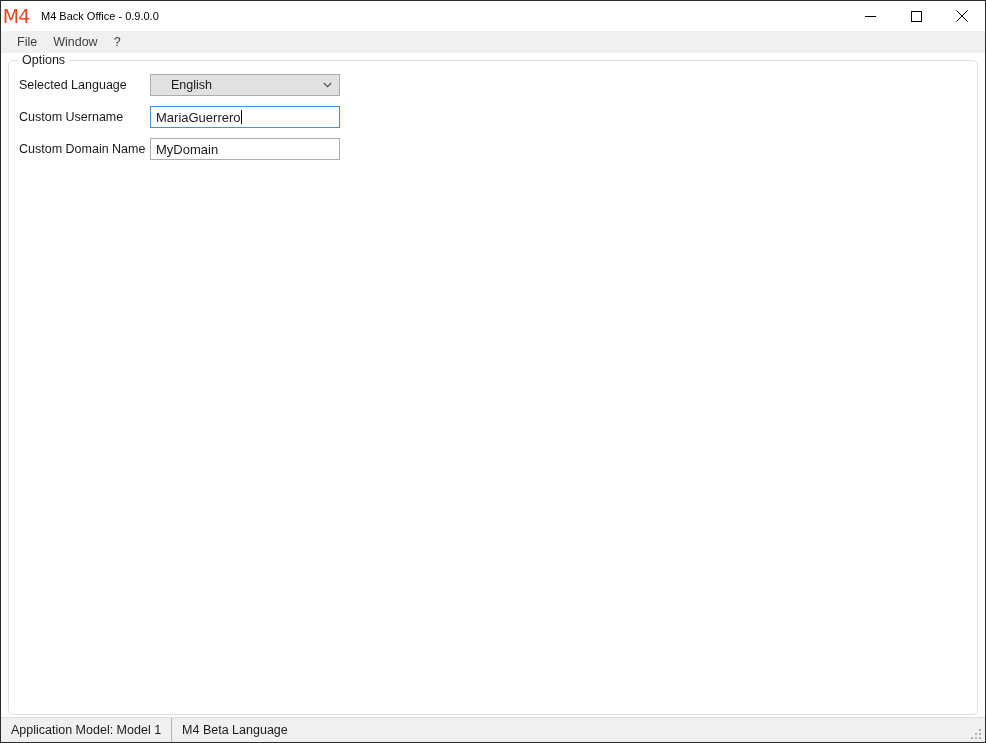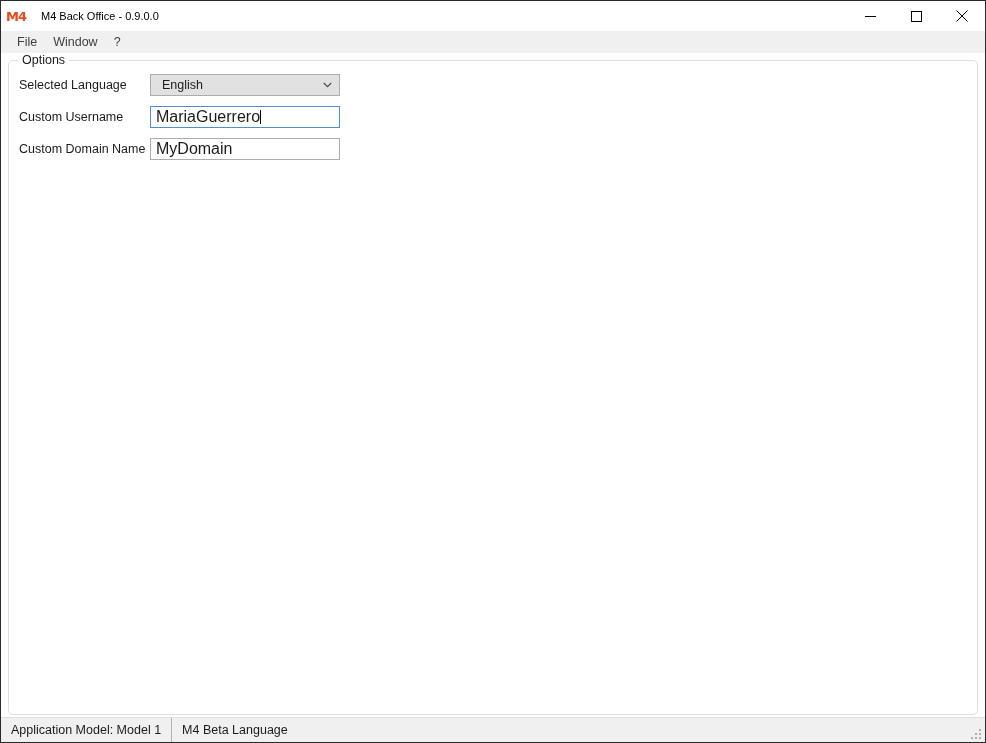--- a/index.html
+++ b/index.html
@@ -39,22 +39,22 @@
   .app-icon {
     width: 18px;
     height: 18px;
     margin-left: 6px;
     margin-right: 7px;
     flex: 0 0 18px;
     display: flex;
     align-items: center;
     justify-content: center;
     font-family: "DejaVu Sans", sans-serif;
-    font-weight: bold;
-    font-size: 13px;
+    font-weight: normal;
+    font-size: 19px;
     letter-spacing: -1px;
     color: #e8491f;
     line-height: 1;
   }
   .title-text {
     font-size: 11px;
     color: #000000;
     white-space: nowrap;
     margin-left: 9px;
   }
@@ -150,21 +150,21 @@
     box-sizing: border-box;
     background: #e1e1e1;
     border: 1px solid #acacac;
     display: flex;
     align-items: center;
     cursor: default;
   }
   .combobox-value {
     font-size: 12.5px;
     color: #1b1b1b;
-    padding-left: 11px;
+    padding-left: 20px;
     white-space: nowrap;
   }
   .combo-arrow {
     position: absolute;
     right: 7px;
     top: 0;
     bottom: 0;
     display: flex;
     align-items: center;
   }
@@ -177,21 +177,21 @@
     background: #ffffff;
     border: 1px solid #abadb3;
     display: flex;
     align-items: center;
     cursor: text;
   }
   .textfield.focused {
     border: 1px solid #4a90d9;
   }
   .textfield-value {
-    font-size: 16px;
+    font-size: 13px;
     color: #1b1b1b;
     padding-left: 5px;
     white-space: nowrap;
   }
   .caret {
     display: inline-block;
     width: 1px;
     height: 14px;
     background: #000000;
     margin-left: 0px;

